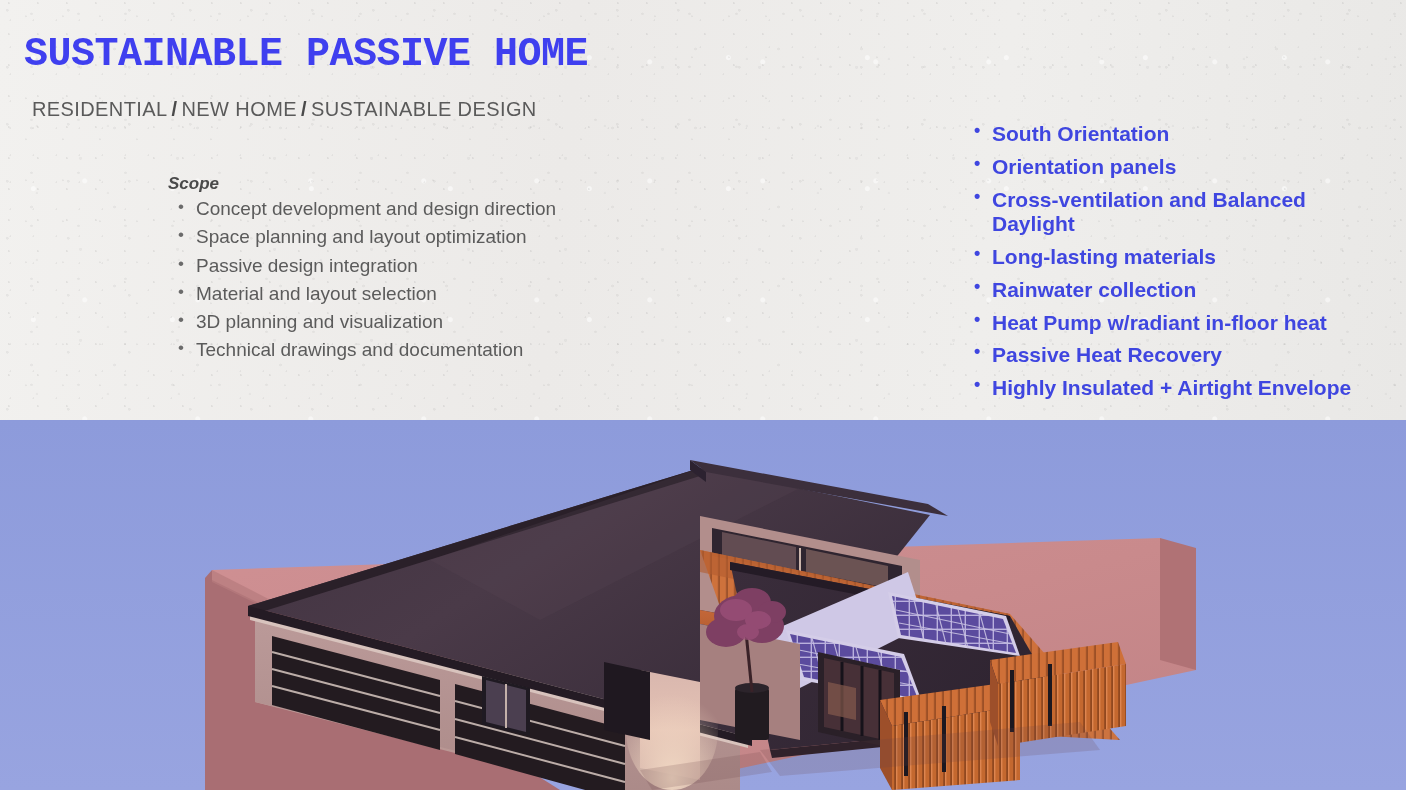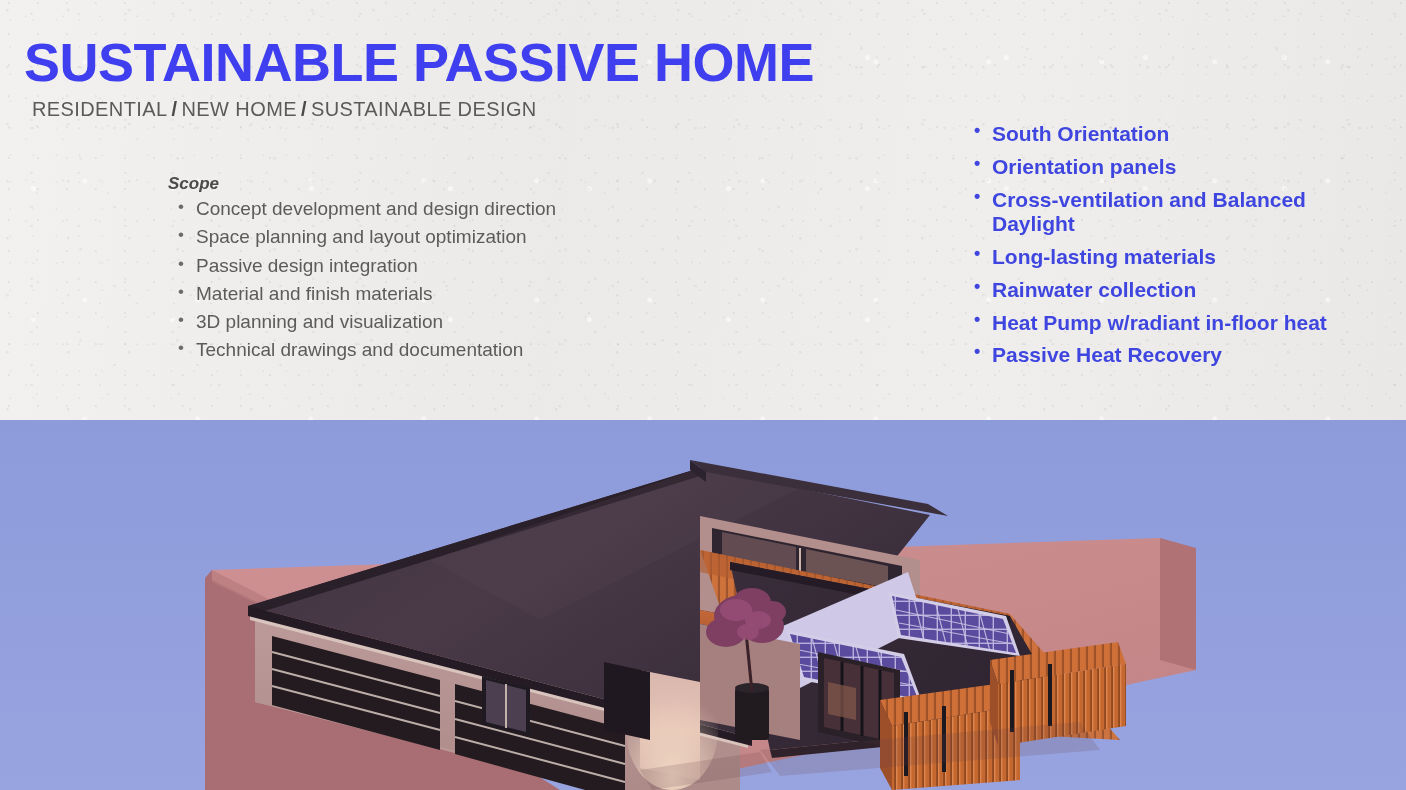--- a/index.html
+++ b/index.html
@@ -34,22 +34,22 @@
       radial-gradient(circle at 30% 10%, rgba(90,90,90,.18) 0 .8px, transparent 1.2px),
       radial-gradient(circle at 70% 40%, rgba(90,90,90,.15) 0 .8px, transparent 1.2px),
       radial-gradient(circle at 45% 75%, rgba(90,90,90,.14) 0 .7px, transparent 1.1px);
     background-size:29px 31px, 37px 41px, 23px 27px;
     opacity:.6; pointer-events:none;
   }
 
   
   .title{
     position:absolute; left:24px; top:35px;
-    font-size:54px; font-weight:bold; letter-spacing:-.5px;
-    color:#3f3fef; line-height:1; white-space:nowrap;
+    font-size:40px; font-weight:bold; letter-spacing:-.5px;
+    color:#3f3fef; line-height:1; white-space:nowrap;font-family:Liberation Mono, monospace;
   }
   .subtitle{
     position:absolute; left:32px; top:98px;
     font-size:20px; color:#5a5a5a; letter-spacing:.4px; white-space:nowrap;
   }
   .subtitle .sep{ color:#4a4a4a; font-weight:bold; padding:0 4px; }
 
   
   .scope{ position:absolute; left:168px; top:174px; width:520px; }
   .scope-head{ font-size:17px; font-weight:bold; color:#4a4a4a; margin-bottom:4px;font-style:italic; }
@@ -96,35 +96,36 @@
     <div class="subtitle">
       <span>RESIDENTIAL</span><span class="sep">/</span><span>NEW HOME</span><span class="sep">/</span><span>SUSTAINABLE DESIGN</span>
     </div>
 
     <div class="scope">
       <div class="scope-head">Scope</div>
       <ul>
         <li>Concept development and design direction</li>
         <li>Space planning and layout optimization</li>
         <li>Passive design integration</li>
-        <li>Material and finish materials</li>
+        <li>Material and layout selection</li>
         <li>3D planning and visualization</li>
         <li>Technical drawings and documentation</li>
       </ul>
     </div>
 
     <div class="features">
       <ul>
         <li>South Orientation</li>
         <li>Orientation panels</li>
         <li>Cross-ventilation and Balanced Daylight</li>
         <li>Long-lasting materials</li>
         <li>Rainwater collection</li>
         <li>Heat Pump w/radiant in-floor heat</li>
         <li>Passive Heat Recovery</li>
+        <li> Highly Insulated + Airtight Envelope</li>
       </ul>
     </div>
   </div>
 
   <div class="render">
     <svg class="scene" viewBox="0 0 1406 370" preserveAspectRatio="none">
       <defs>
         <linearGradient id="skyG" x1="0" y1="0" x2="0" y2="1">
           <stop offset="0" stop-color="#8d9bdb"></stop>
           <stop offset="1" stop-color="#98a4e0"></stop>

